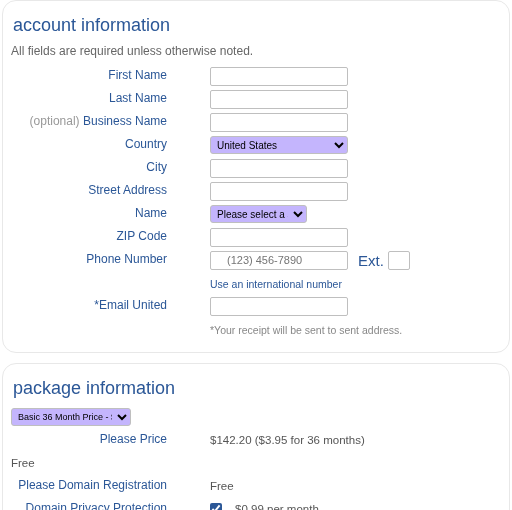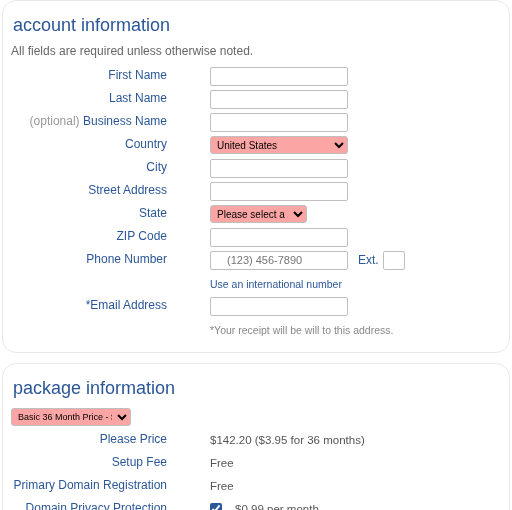--- a/index.html
+++ b/index.html
@@ -63,27 +63,27 @@
   font-size: 11px;
   padding: 0 4px;
   color: #555;
 }
 .txt.wide { width: 138px; }
 select.sel {
   height: 18px;
   border: 1px solid #bfbfbf;
   border-radius: 3px;
   font-size: 10px;
-  background: #fca5a5;
+  background: #c4b5fd;
   padding: 0 2px;
 }
 .sel.country { width: 138px; }
 .sel.state { width: 97px; }
 .sel.plan { width: 120px; font-size: 9px; }
-.ext-label { color: #2b5797; font-size: 12px; margin-left: 6px; }
+.ext-label { color: #2b5797; font-size: 15px; margin-left: 6px; }
 .txt.ext { width: 22px; }
 .hint {
   color: #2b5797;
   font-size: 10.5px;
   cursor: pointer;
 }
 .subnote {
   color: #888;
   font-size: 10.5px;
 }
@@ -143,21 +143,21 @@
   </div>
 
   <div class="row">
     <div class="label-col">Street Address</div>
     <div class="val-col">
         <input class="txt wide" style="">
       </div>
   </div>
 
   <div class="row">
-    <div class="label-col">State</div>
+    <div class="label-col">Name</div>
     <div class="val-col">
       <select class="sel state">
         <option>Please select a state</option>
       </select>
     </div>
   </div>
 
   <div class="row">
     <div class="label-col">ZIP Code</div>
     <div class="val-col">
@@ -175,30 +175,30 @@
   </div>
 
   <div class="row sub">
     <div class="label-col"></div>
     <div class="val-col">
         <span class="hint">Use an international number</span>
       </div>
   </div>
 
   <div class="row">
-    <div class="label-col">*Email Address</div>
+    <div class="label-col">*Email United</div>
     <div class="val-col">
         <input class="txt wide" style="">
       </div>
   </div>
 
   <div class="row sub">
     <div class="label-col"></div>
     <div class="val-col">
-        <span class="subnote">*Your receipt will be will to this address.</span>
+        <span class="subnote">*Your receipt will be sent to sent address.</span>
       </div>
   </div>
 </div>
 
 <div class="section">
   <h2>package information</h2>
 
   <div class="row">
     <div class="val-col">
       <select class="sel plan">
@@ -206,26 +206,25 @@
       </select>
     </div>
   </div>
 
   <div class="row">
     <div class="label-col">Please Price</div>
     <div class="val-col">$142.20   ($3.95 for 36 months)</div>
   </div>
 
   <div class="row">
-    <div class="label-col">Setup Fee</div>
     <div class="val-col">Free</div>
   </div>
 
   <div class="row">
-    <div class="label-col">Primary Domain Registration</div>
+    <div class="label-col">Please Domain Registration</div>
     <div class="val-col">Free</div>
   </div>
 
   <div class="row">
     <div class="label-col">Domain Privacy Protection</div>
     <div class="val-col">
       <input type="checkbox" class="chk" checked="" style="">
       <span>- $0.99 per month</span>
     </div>
   </div>

